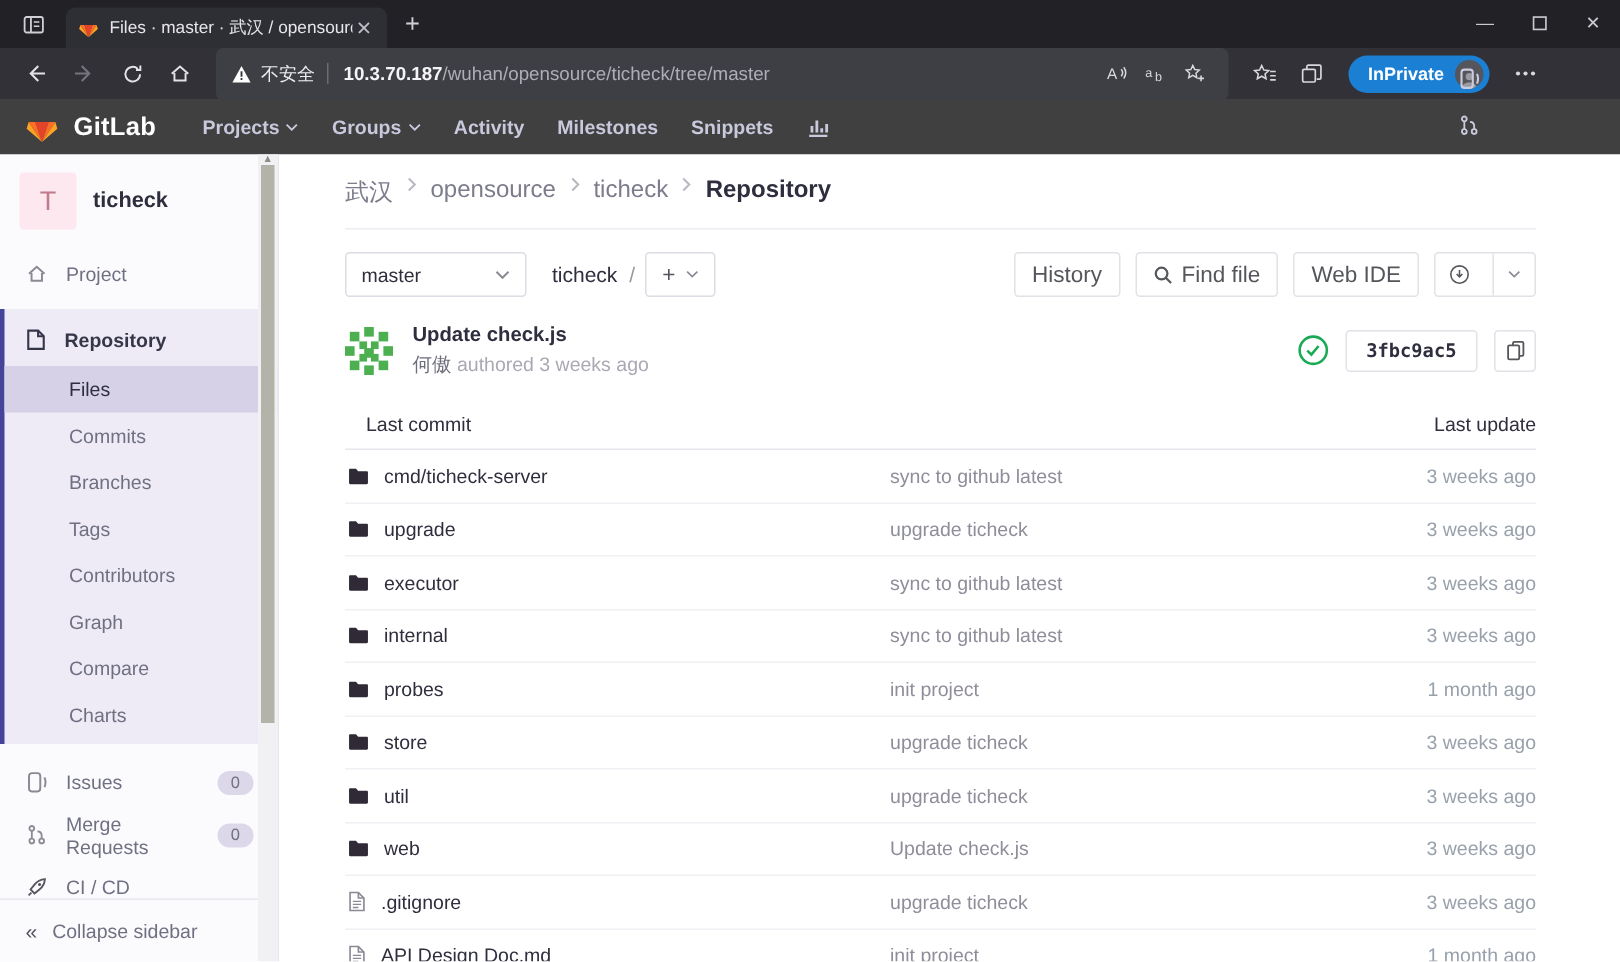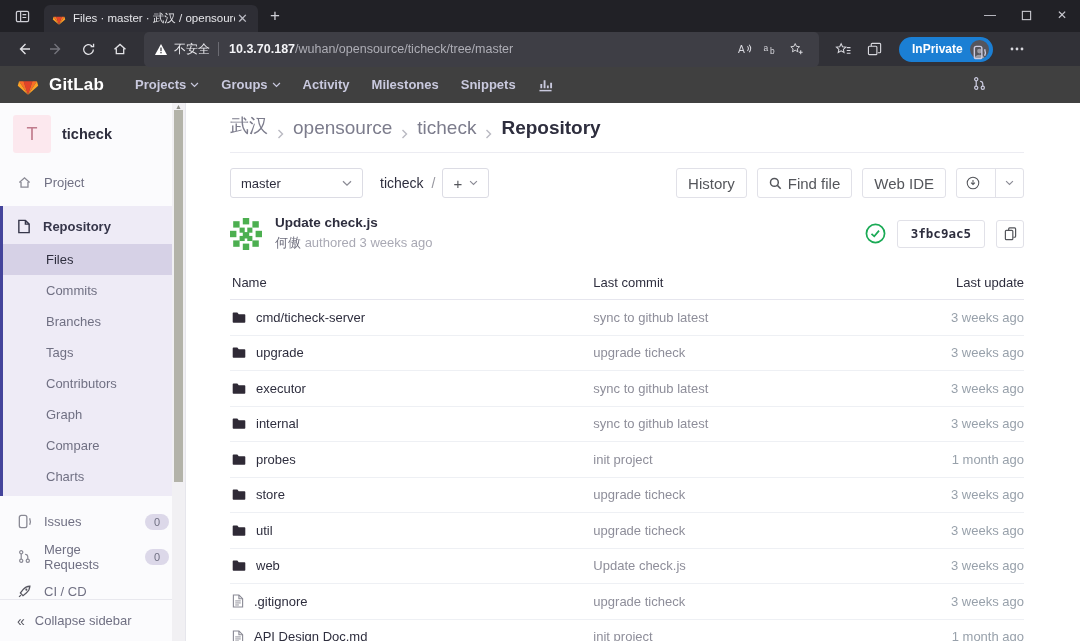--- a/index.html
+++ b/index.html
@@ -67,28 +67,28 @@
   .sb-badge { margin-left:auto; margin-right:16px; background:#dcd8e9; color:#707083; font-size:11px; border-radius:9px; padding:2px 9px; }
   .sb-collapse { position:absolute; bottom:0; left:0; width:172px; height:42px; border-top:1px solid #e8e8ee; background:#fbfbfd;
                  display:flex; align-items:center; gap:10px; padding-left:17px; font-size:13px; color:#707083; }
   .sb-collapse .chev { font-size:14px; color:#55555f; }
   .sb-scroll { position:absolute; top:0; right:0; width:13px; height:100%; background:#f1f0f3; }
   .sb-thumb { position:absolute; top:7px; left:2px; width:9px; height:372px; background:#b3b3a9; }
   .sb-scroll-arrow { position:absolute; top:0; left:2px; width:9px; text-align:center; color:#8c8c86; font-size:7px; line-height:8px; }
 
   
   .content { flex:1; padding:0 56px 0 44px; background:#fff; overflow:hidden; }
-  .breadcrumb { display:flex; align-items:flex-end; gap:9px; font-size:19px; color:#7c7c8c; padding:10px 0 13px;
+  .breadcrumb { display:flex; align-items:flex-start; gap:9px; font-size:16px; color:#7c7c8c; padding:15px 0 13px;
                 border-bottom:1px solid #ececf2; }
   .crumb { color:#7c7c8c; }
   .crumb-cur { color:#2e2e3e; font-weight:bold; }
   .crumb-sep { color:#b9b9c2; }
 
   .controls { display:flex; align-items:center; margin-top:15px; }
-  .branch-btn { width:133px; height:30px; border:1px solid #dcdce4; border-radius:3px; background:#fff; display:flex;
+  .branch-btn { width:121px; height:30px; border:1px solid #dcdce4; border-radius:3px; background:#fff; display:flex;
                 align-items:center; justify-content:space-between; padding:0 10px; font-size:13px; color:#2e2e3e; }
   .caret { color:#8b8b95; }
   .path-root { margin-left:17px; font-size:14px; color:#2e2e3e; }
   .path-sep { color:#97979f; margin:0 7px 0 8px; font-size:14px; }
   .add-btn { height:30px; border:1px solid #dcdce4; border-radius:3px; background:#fff; display:flex; align-items:center;
              gap:7px; padding:0 10px; color:#54565b; font-size:15px; }
   .controls-right { margin-left:auto; display:flex; gap:10px; }
   .btn { height:30px; border:1px solid #e1e1e8; border-radius:3px; background:#fff; display:flex; align-items:center;
          padding:0 11px; font-size:15px; color:#54565b; gap:6px; white-space:nowrap; }
   .btn.split { padding:0; }
@@ -520,21 +520,20 @@
           <svg width="13" height="14" viewBox="0 0 14 15">
               <rect x="1.5" y="3.5" width="8" height="10" rx="1" fill="none" stroke="#54565b" stroke-width="1.3"></rect>
               <path d="M5 3.5V2a1 1 0 0 1 1-1h5.5a1 1 0 0 1 1 1v8a1 1 0 0 1-1 1H10" fill="none" stroke="#54565b" stroke-width="1.3"></path>
             </svg>
         </div>
       </div>
     </div>
 
     <div class="table">
       <div class="thead">
-        <div class="c-name">Name</div>
         <div class="c-commit">Last commit</div>
         <div class="c-update" style="color:#2e2e3e">Last update</div>
       </div>
       <div>
           <div class="trow">
             <div class="cell c-name">
               <span class="ficon">
                 <svg width="14" height="13" viewBox="0 0 16 14">
                   <path d="M.8 2.1c0-.5.4-.9.9-.9h4.4l1.6 2h6.6c.5 0 .9.4.9.9v8c0 .5-.4.9-.9.9H1.7c-.5 0-.9-.4-.9-.9z" fill="#2f2a36"></path>
                 </svg>

